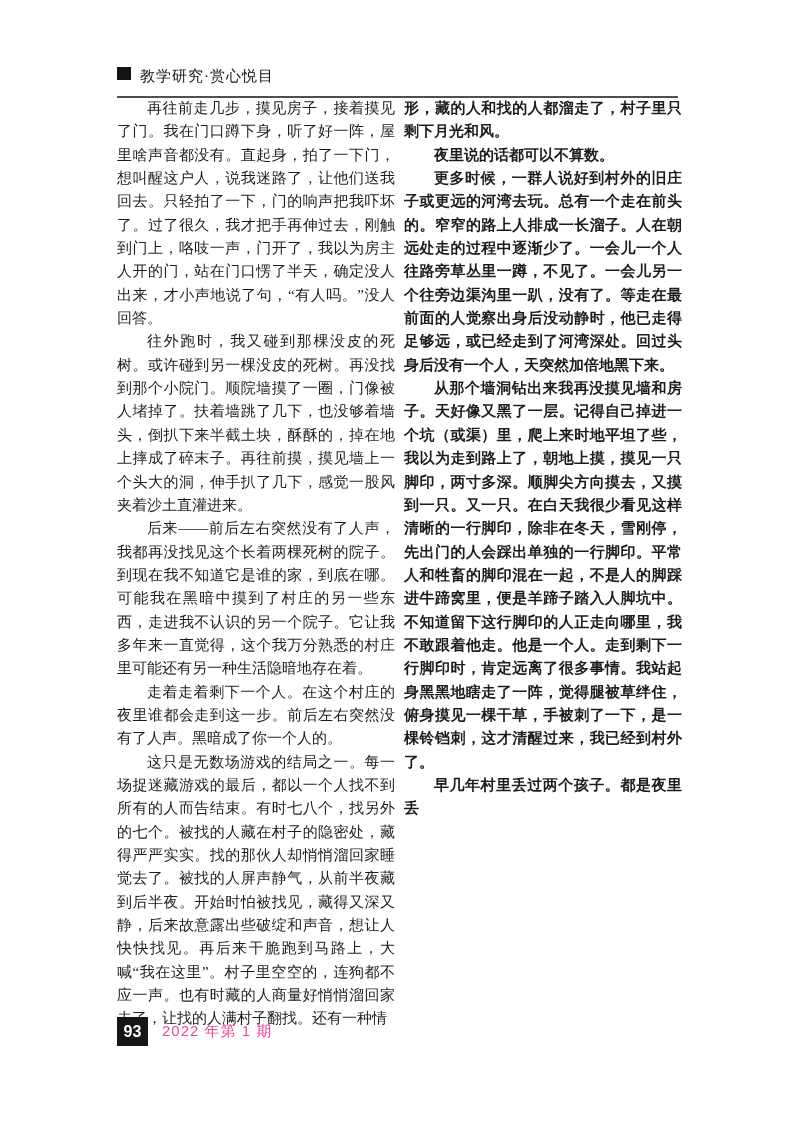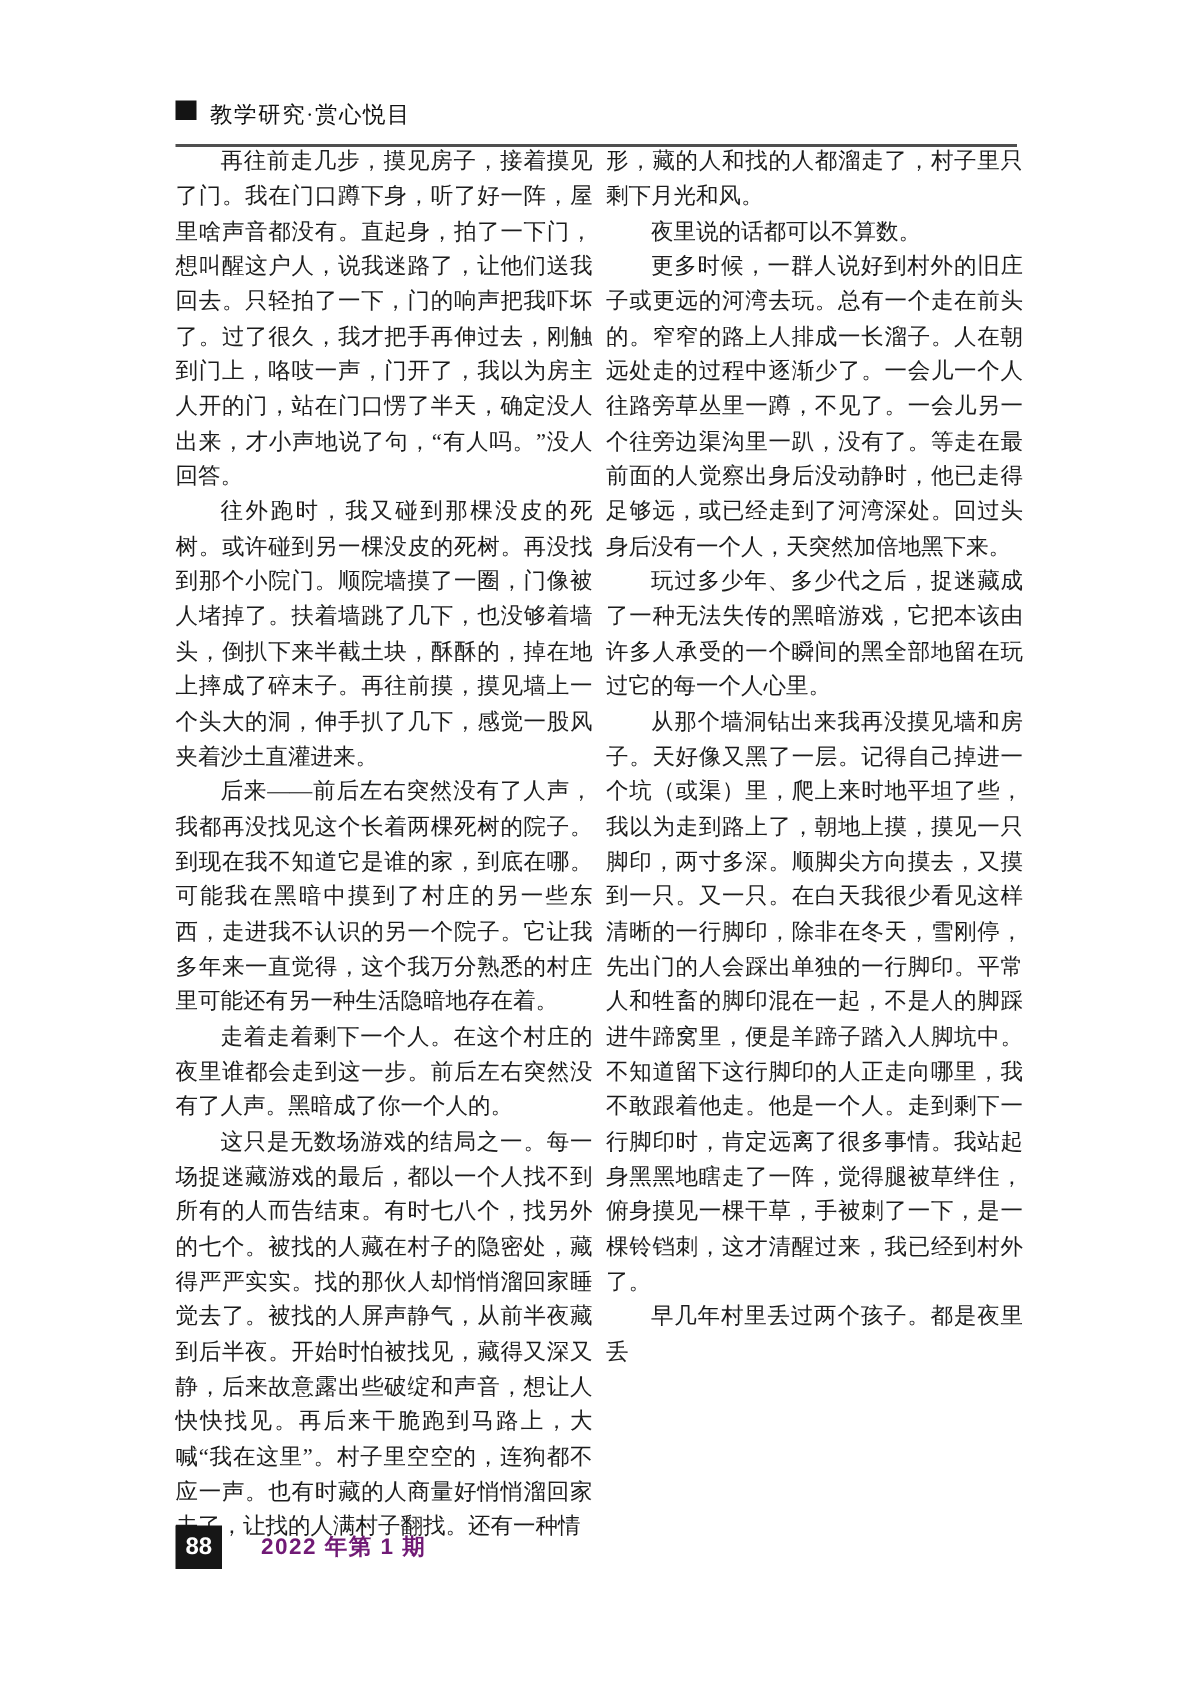--- a/index.html
+++ b/index.html
@@ -43,21 +43,21 @@
     position: absolute;
     top: 97px;
     width: 278px;
     font-size: 15px;
     line-height: 23.35px;
     text-align: justify;
     text-justify: inter-ideograph;
     color: #1c1c1c;
   }
   .col-left { left: 117px; }
-  .col-right { left: 404px; }
+  .col-right { left: 404px; font-weight: bold; }
   .col p { margin: 0; padding: 0; text-indent: 2em; }
   .col p.no-indent { text-indent: 0; }
   .footer {
     position: absolute;
     left: 117px;
     top: 1017px;
     display: flex;
     align-items: center;
     gap: 14px;
   }
@@ -69,24 +69,23 @@
     display: flex;
     align-items: center;
     justify-content: center;
     font-family: "Liberation Sans", sans-serif;
     font-weight: bold;
     font-size: 16px;
   }
   .issue-label {
     font-family: "Liberation Sans", sans-serif;
     font-size: 15px;
-    font-weight: 700;
-    color: #701a75;
+    font-weight: 400;
+    color: #ec4899;
     letter-spacing: 1px;
-    margin-left: 12px;
   }
 </style>
 </head>
 <body>
 
 <div class="page">
 
   <div class="header">
     <span class="marker-square"></span>
     <span>教学研究·赏心悦目</span>
@@ -98,25 +97,24 @@
     <p>往外跑时，我又碰到那棵没皮的死树。或许碰到另一棵没皮的死树。再没找到那个小院门。顺院墙摸了一圈，门像被人堵掉了。扶着墙跳了几下，也没够着墙头，倒扒下来半截土块，酥酥的，掉在地上摔成了碎末子。再往前摸，摸见墙上一个头大的洞，伸手扒了几下，感觉一股风夹着沙土直灌进来。</p>
     <p>后来——前后左右突然没有了人声，我都再没找见这个长着两棵死树的院子。到现在我不知道它是谁的家，到底在哪。可能我在黑暗中摸到了村庄的另一些东西，走进我不认识的另一个院子。它让我多年来一直觉得，这个我万分熟悉的村庄里可能还有另一种生活隐暗地存在着。</p>
     <p>走着走着剩下一个人。在这个村庄的夜里谁都会走到这一步。前后左右突然没有了人声。黑暗成了你一个人的。</p>
     <p>这只是无数场游戏的结局之一。每一场捉迷藏游戏的最后，都以一个人找不到所有的人而告结束。有时七八个，找另外的七个。被找的人藏在村子的隐密处，藏得严严实实。找的那伙人却悄悄溜回家睡觉去了。被找的人屏声静气，从前半夜藏到后半夜。开始时怕被找见，藏得又深又静，后来故意露出些破绽和声音，想让人快快找见。再后来干脆跑到马路上，大喊“我在这里”。村子里空空的，连狗都不应一声。也有时藏的人商量好悄悄溜回家去了，让找的人满村子翻找。还有一种情</p>
   </div>
 
   <div class="col col-right">
     <p class="no-indent">形，藏的人和找的人都溜走了，村子里只剩下月光和风。</p>
     <p>夜里说的话都可以不算数。</p>
     <p>更多时候，一群人说好到村外的旧庄子或更远的河湾去玩。总有一个走在前头的。窄窄的路上人排成一长溜子。人在朝远处走的过程中逐渐少了。一会儿一个人往路旁草丛里一蹲，不见了。一会儿另一个往旁边渠沟里一趴，没有了。等走在最前面的人觉察出身后没动静时，他已走得足够远，或已经走到了河湾深处。回过头身后没有一个人，天突然加倍地黑下来。</p>
-    <p>玩过多少年、多少代之后，捉迷藏成了一种无法失传的黑暗游戏，它把本该由许多人承受的一个瞬间的黑全部地留在玩过它的每一个人心里。</p>
     <p>从那个墙洞钻出来我再没摸见墙和房子。天好像又黑了一层。记得自己掉进一个坑（或渠）里，爬上来时地平坦了些，我以为走到路上了，朝地上摸，摸见一只脚印，两寸多深。顺脚尖方向摸去，又摸到一只。又一只。在白天我很少看见这样清晰的一行脚印，除非在冬天，雪刚停，先出门的人会踩出单独的一行脚印。平常人和牲畜的脚印混在一起，不是人的脚踩进牛蹄窝里，便是羊蹄子踏入人脚坑中。不知道留下这行脚印的人正走向哪里，我不敢跟着他走。他是一个人。走到剩下一行脚印时，肯定远离了很多事情。我站起身黑黑地瞎走了一阵，觉得腿被草绊住，俯身摸见一棵干草，手被刺了一下，是一棵铃铛刺，这才清醒过来，我已经到村外了。</p>
     <p>早几年村里丢过两个孩子。都是夜里丢</p>
   </div>
 
   <div class="footer">
     <div class="page-num-badge">
-      <span>88</span>
+      <span>93</span>
     </div>
     <span class="issue-label">2022 年第 1 期</span>
   </div>
 
 </div>
 
 </body></html>

